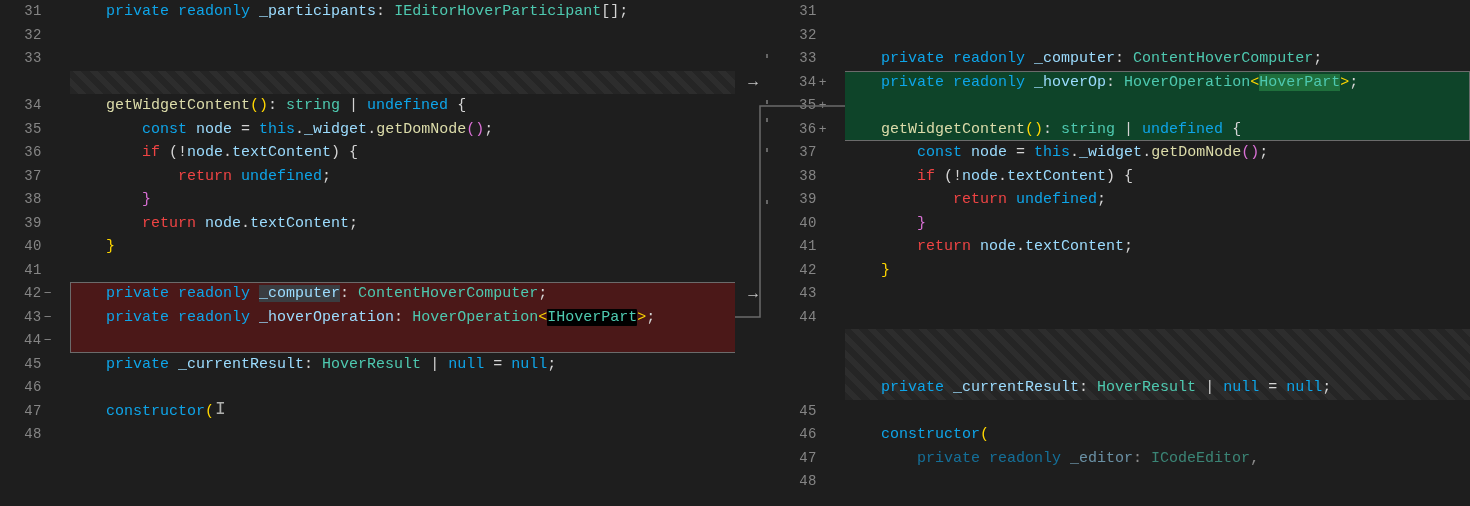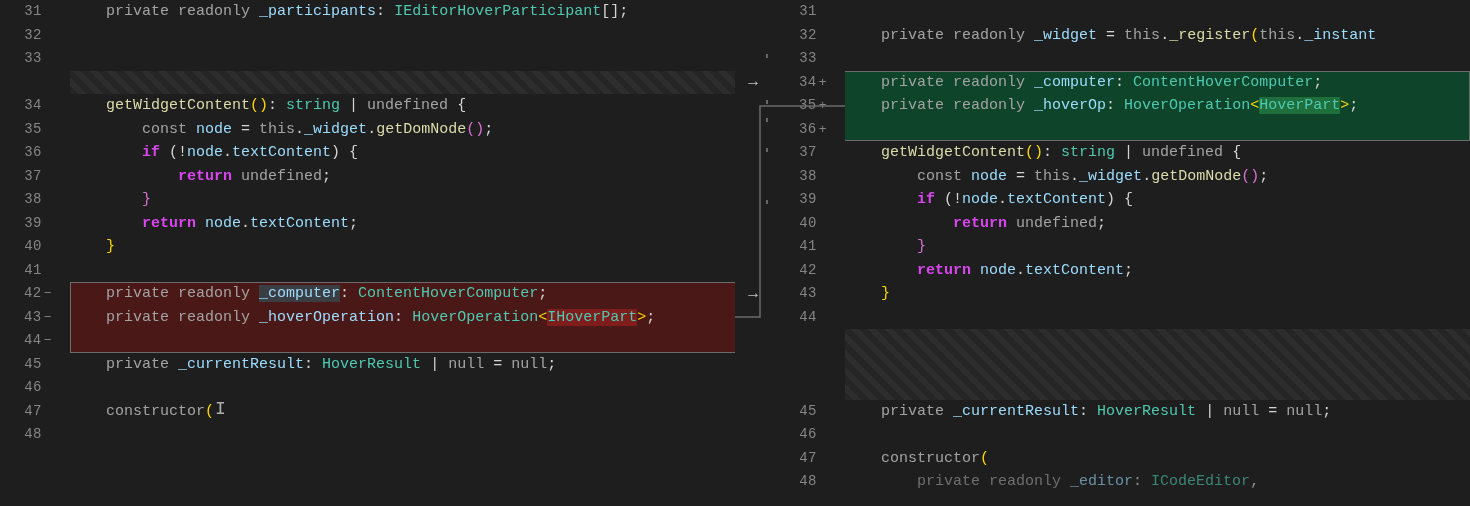--- a/index.html
+++ b/index.html
@@ -22,36 +22,36 @@
   .gutter { background: #1e1e1e; color: #858585; text-align: right; font-size: 14px; user-select: none; }
   .gutter .ln { height: 23.5px; padding-right: 28px; letter-spacing: 0.5px; }
 
   .gutter-left { width: 70px; }
   .gutter-right { width: 74px; }
 
   .code-col { flex: 1; position: relative; background: #1e1e1e; overflow: hidden; }
   .code-line { height: 23.5px; white-space: pre; padding-left: 0px; position: relative; }
 
   
-  .kw   { color: #a3a3a3; }            
-  .kw2  { color: #d946ef; font-weight: bold; }            
+  .kw   { color: #0ea5e9; }            
+  .kw2  { color: #ef4444; }            
   .fn   { color: #dcdcaa; }            
   .typ  { color: #4ec9b0; }
   .var  { color: #9cdcfe; }
   .pun  { color: #d4d4d4; }
 
   
   .del-block-bg {
     position: absolute;
     left: 0; right: 0;
     background: #4b1818;
     z-index: 0;
   }
   .char-del {
-    background: #7f1d1d;
+    background: #000000;
     border-radius: 1px;
   }
   .ins-block-bg {
     position: absolute;
     left: 0; right: 0;
     background: #0e4429;
     z-index: 0;
   }
   .char-ins {
     background: #1f6f3c;
@@ -225,21 +225,20 @@
 
     <div class="code-col">
 
       <div class="ins-block-bg" style="top:70.5px; height:70.5px;"></div>
       <div class="box-frame" style="top:70.5px; height:70.5px; left:-6px; right:0;"></div>
 
       <div class="hatched" style="top:329px; height:70.5px;"></div>
 
       <div class="content-layer">
         <div class="code-line"></div>
-        <div class="code-line"><span>    </span><span class="kw">private</span><span> </span><span class="kw">readonly</span><span> </span><span class="var">_widget</span><span> = </span><span class="kw">this</span><span>.</span><span class="fn">_register</span><span class="brace-yellow">(</span><span class="kw">this</span><span>.</span><span class="var">_instant</span></div>
         <div class="code-line"></div>
         <div class="code-line"><span>    </span><span class="kw">private</span><span> </span><span class="kw">readonly</span><span> </span><span class="var">_computer</span><span>: </span><span class="typ">ContentHoverComputer</span><span>;</span></div>
         <div class="code-line"><span>    </span><span class="kw">private</span><span> </span><span class="kw">readonly</span><span> </span><span class="var">_hoverOp</span><span>: </span><span class="typ">HoverOperation</span><span class="brace-yellow">&lt;</span><span class="typ char-ins">HoverPart</span><span class="brace-yellow">&gt;</span><span>;</span></div>
         <div class="code-line"></div>
         <div class="code-line"><span>    </span><span class="fn">getWidgetContent</span><span class="brace-yellow">()</span><span>: </span><span class="typ">string</span><span> | </span><span class="kw">undefined</span><span> {</span></div>
         <div class="code-line"><span>        </span><span class="kw">const</span><span> </span><span class="var">node</span><span> = </span><span class="kw">this</span><span>.</span><span class="var">_widget</span><span>.</span><span class="fn">getDomNode</span><span class="brace-pink">()</span><span>;</span></div>
         <div class="code-line"><span>        </span><span class="kw2">if</span><span> (!</span><span class="var">node</span><span>.</span><span class="var">textContent</span><span>) {</span></div>
         <div class="code-line"><span>            </span><span class="kw2">return</span><span> </span><span class="kw">undefined</span><span>;</span></div>
         <div class="code-line"><span>        </span><span class="brace-pink">}</span></div>
         <div class="code-line"><span>        </span><span class="kw2">return</span><span> </span><span class="var">node</span><span>.</span><span class="var">textContent</span><span>;</span></div>

